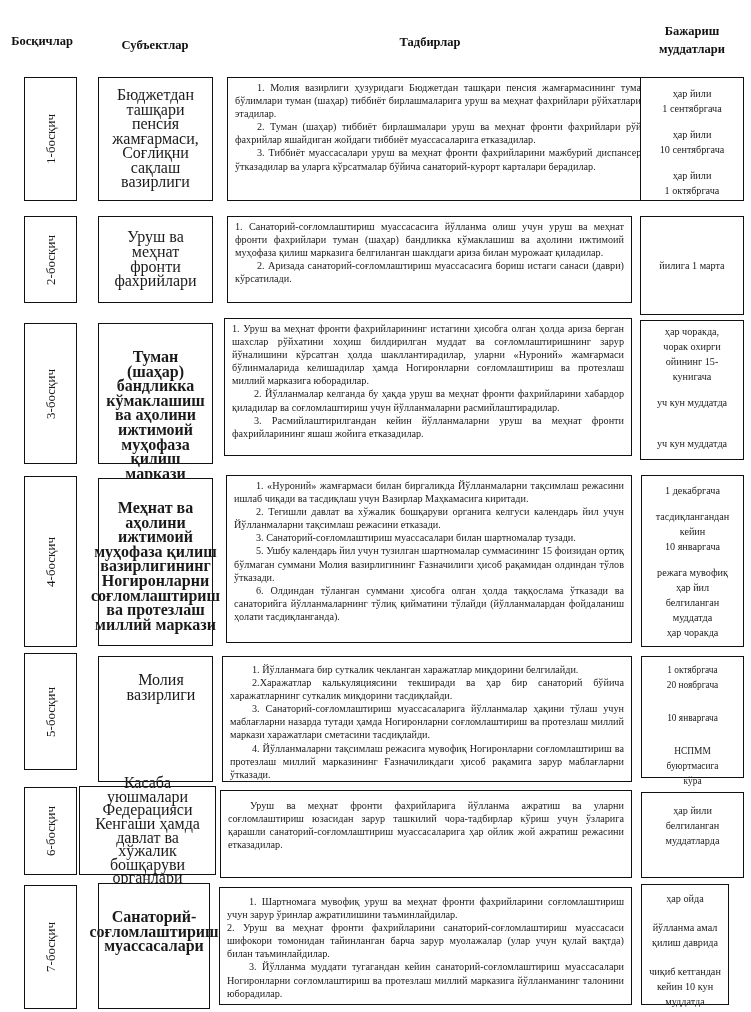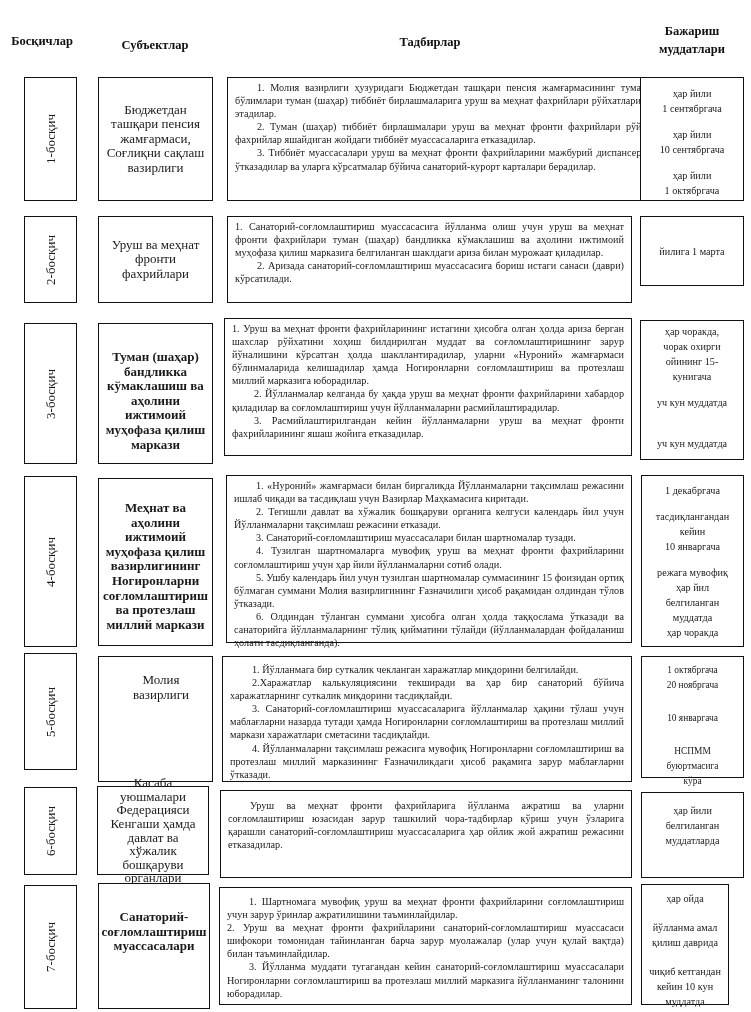--- a/index.html
+++ b/index.html
@@ -3,21 +3,21 @@
 <meta charset="utf-8">
 <style>
   html, body { margin:0; padding:0; background:#ffffff; }
   body { width:751px; height:1012px; position:relative; overflow:hidden;
          font-family:"Liberation Serif", "DejaVu Serif", serif; color:#1a1a1a; }
   .hdr { position:absolute; font-weight:bold; font-size:12.5px; text-align:center; line-height:18px; color:#111; }
   .box { position:absolute; border:1.5px solid #111; box-sizing:border-box; background:#fff; }
   .stage { display:flex; align-items:center; justify-content:center; }
   .stage span { display:inline-block; transform:rotate(-90deg); white-space:nowrap; font-size:13px; }
   .subj { display:flex; align-items:center; justify-content:center; text-align:center;
-          font-size:13px; line-height:14.6px; padding:2px 6px; }
+          font-size:16px; line-height:14.6px; padding:2px 6px; }
   .subj.top { align-items:flex-start; padding-top:2px;font-weight:bold; }
   .acts { font-size:10.2px; line-height:13.1px; padding:3px 7px; text-align:justify; }
   .acts p { margin:0; }
   .acts p.ind { text-indent:22px; }
   .dl { font-size:10.2px; line-height:15px; text-align:center; padding:3px 2px; }
   .dl p { margin:0 0 11px 0; }
   .dl p.small { font-size:9.4px; }
   .dl p.tight { margin-bottom:0; }
 </style>
 </head>
@@ -50,21 +50,21 @@
 </div>
 
 <div class="box stage" style="left:24px; top:216px; width:53px; height:87px;">
   <span>2-босқич</span>
 </div>
 <div class="box subj" style="left:98px; top:216px; width:115px; height:87px;">Уруш ва меҳнат фронти фахрийлари</div>
 <div class="box acts" style="left:227px; top:216px; width:405px; height:87px;">
   <p>1. Санаторий-соғломлаштириш муассасасига йўлланма олиш учун уруш ва меҳнат фронти фахрийлари туман (шаҳар) бандликка кўмаклашиш ва аҳолини ижтимоий муҳофаза қилиш марказига белгиланган шаклдаги ариза билан мурожаат қиладилар.</p>
   <p class="ind">2. Аризада санаторий-соғломлаштириш муассасасига бориш истаги санаси (даври) кўрсатилади.</p>
 </div>
-<div class="box dl" style="left:640px; top:216px; width:104px; height:70px; display:flex; align-items:center; justify-content:center;">
+<div class="box dl" style="left:640px; top:216px; width:104px; height:99px; display:flex; align-items:center; justify-content:center;">
   <p class="tight">йилига 1 марта</p>
 </div>
 
 <div class="box stage" style="left:24px; top:323px; width:53px; height:141px;">
   <span>3-босқич</span>
 </div>
 <div class="box subj top" style="left:98px; top:323px; width:115px; height:141px; padding-top:26px;">Туман (шаҳар) бандликка кўмаклашиш ва аҳолини ижтимоий муҳофаза қилиш маркази</div>
 <div class="box acts" style="left:224px; top:318px; width:408px; height:138px;">
   <p>1. Уруш ва меҳнат фронти фахрийларининг истагини ҳисобга олган ҳолда ариза берган шахслар рўйхатини хоҳиш билдирилган муддат ва соғломлаштиришнинг зарур йўналишини кўрсатган ҳолда шакллантирадилар, уларни «Нуроний» жамғармаси бўлинмаларида келишадилар ҳамда Ногиронларни соғломлаштириш ва протезлаш миллий марказига юборадилар.</p>
   <p class="ind">2. Йўлланмалар келганда бу ҳақда уруш ва меҳнат фронти фахрийларини хабардор қиладилар ва соғломлаштириш учун йўлланмаларни расмийлаштирадилар.</p>
@@ -80,21 +80,20 @@
 </div>
 
 <div class="box stage" style="left:24px; top:476px; width:53px; height:171px;">
   <span>4-босқич</span>
 </div>
 <div class="box subj top" style="left:98px; top:478px; width:115px; height:168px; padding-top:22px;">Меҳнат ва аҳолини ижтимоий муҳофаза қилиш вазирлигининг Ногиронларни соғломлаштириш ва протезлаш миллий маркази</div>
 <div class="box acts" style="left:226px; top:475px; width:406px; height:168px;">
   <p class="ind">1. «Нуроний» жамғармаси билан биргаликда Йўлланмаларни тақсимлаш режасини ишлаб чиқади ва тасдиқлаш учун Вазирлар Маҳкамасига киритади.</p>
   <p class="ind">2. Тегишли давлат ва хўжалик бошқаруви органига келгуси календарь йил учун Йўлланмаларни тақсимлаш режасини етказади.</p>
   <p class="ind">3. Санаторий-соғломлаштириш муассасалари билан шартномалар тузади.</p>
-  <p class="ind">4. Тузилган шартномаларга мувофиқ уруш ва меҳнат фронти фахрийларини соғломлаштириш учун ҳар йили йўлланмаларни сотиб олади.</p>
   <p class="ind">5. Ушбу календарь йил учун тузилган шартномалар суммасининг 15 фоизидан ортиқ бўлмаган суммани Молия вазирлигининг Ғазначилиги ҳисоб рақамидан олдиндан тўлов ўтказади.</p>
   <p class="ind">6. Олдиндан тўланган суммани ҳисобга олган ҳолда таққослама ўтказади ва санаторийга йўлланмаларнинг тўлиқ қийматини тўлайди (йўлланмалардан фойдаланиш ҳолати тасдиқланганда).</p>
 </div>
 <div class="box dl" style="left:641px; top:475px; width:103px; height:172px;">
   <p style="margin-top:4px;">1 декабргача</p>
   <p style="white-space:pre-line;">тасдиқлангандан
 кейин
 10 январгача</p>
   <p class="tight" style="white-space:pre-line;">режага мувофиқ
 ҳар йил
@@ -118,21 +117,21 @@
 20 ноябргача</p>
   <p class="small" style="margin-bottom:18px;">10 январгача</p>
   <p class="small tight" style="white-space:pre-line;">НСПММ
 буюртмасига
 кўра</p>
 </div>
 
 <div class="box stage" style="left:24px; top:787px; width:53px; height:88px;">
   <span>6-босқич</span>
 </div>
-<div class="box subj" style="left:97px; top:786px; width:112px; height:89px; padding:1px 12px; line-height:13.6px;">Касаба уюшмалари Федерацияси Кенгаши ҳамда давлат ва хўжалик бошқаруви органлари</div>
+<div class="box subj" style="left:79px; top:786px; width:137px; height:89px; padding:1px 12px; line-height:13.6px;">Касаба уюшмалари Федерацияси Кенгаши ҳамда давлат ва хўжалик бошқаруви органлари</div>
 <div class="box acts" style="left:220px; top:790px; width:412px; height:88px; padding-top:8px;">
   <p class="ind">Уруш ва меҳнат фронти фахрийларига йўлланма ажратиш ва уларни соғломлаштириш юзасидан зарур ташкилий чора-тадбирлар кўриш учун ўзларига қарашли санаторий-соғломлаштириш муассасаларига ҳар ойлик жой ажратиш режасини етказадилар.</p>
 </div>
 <div class="box dl" style="left:641px; top:792px; width:103px; height:86px; padding-top:10px;">
   <p class="tight" style="white-space:pre-line;">ҳар йили
 белгиланган
 муддатларда</p>
 </div>
 
 <div class="box stage" style="left:24px; top:885px; width:53px; height:124px;">

